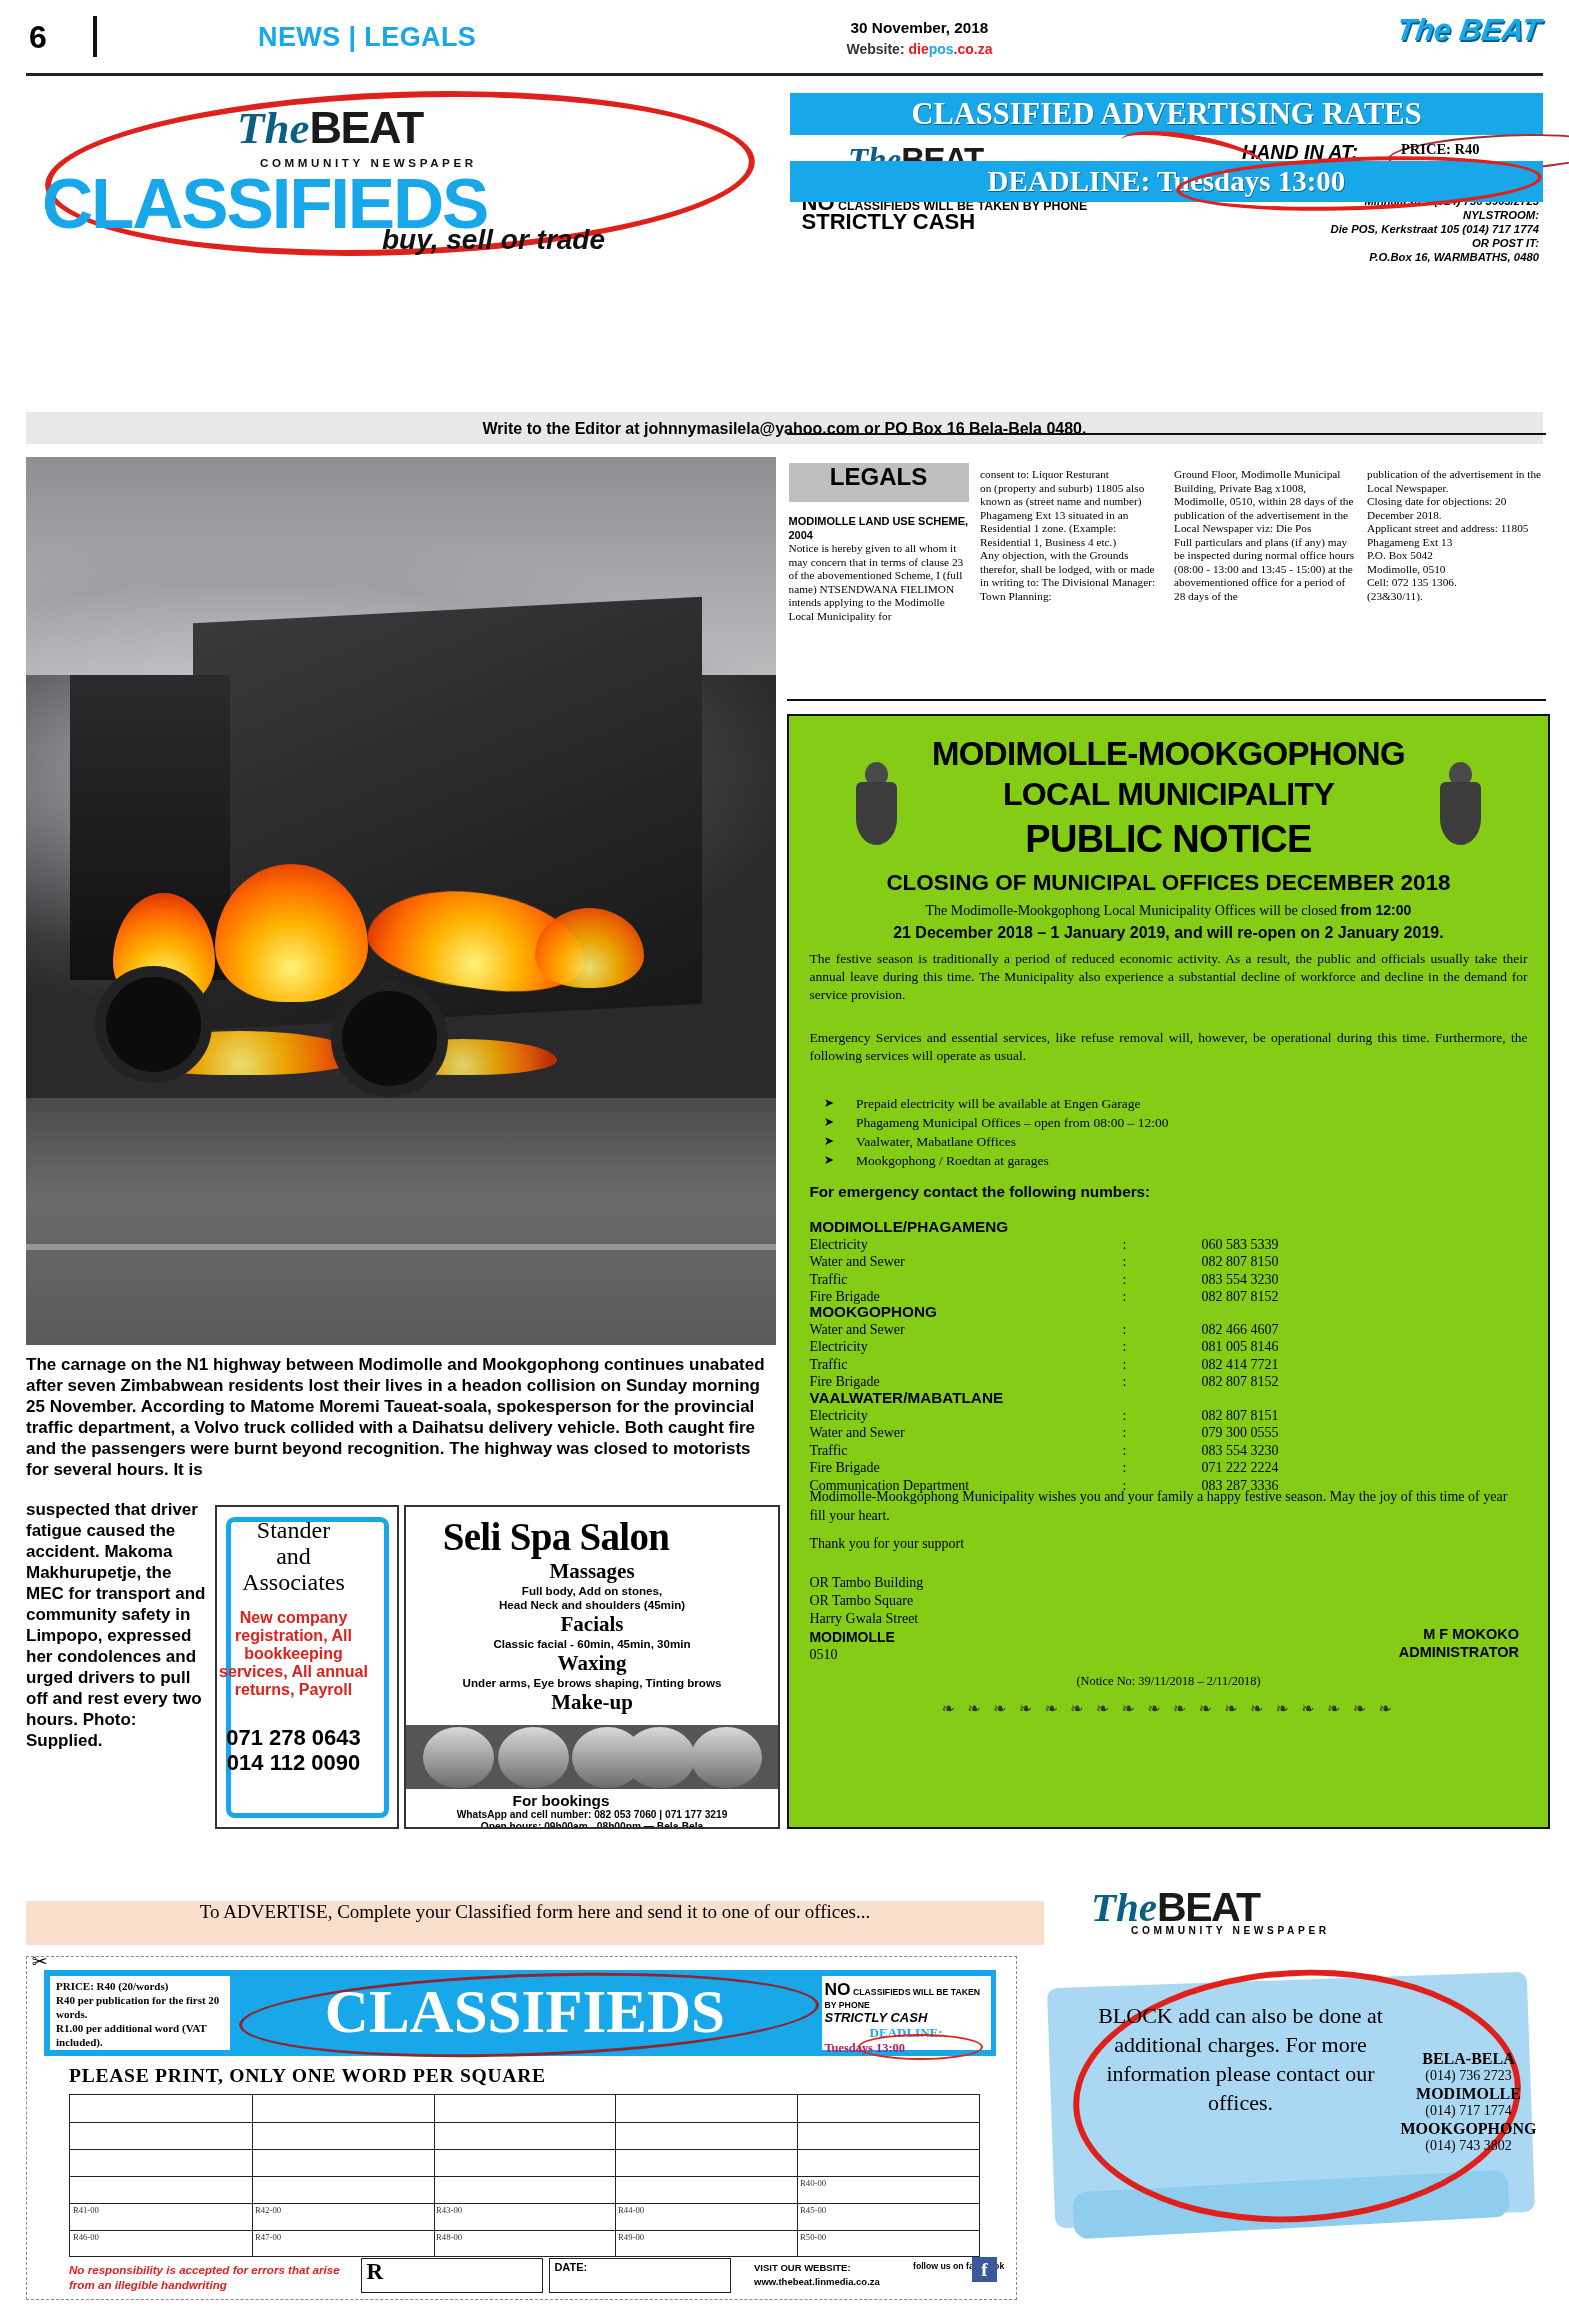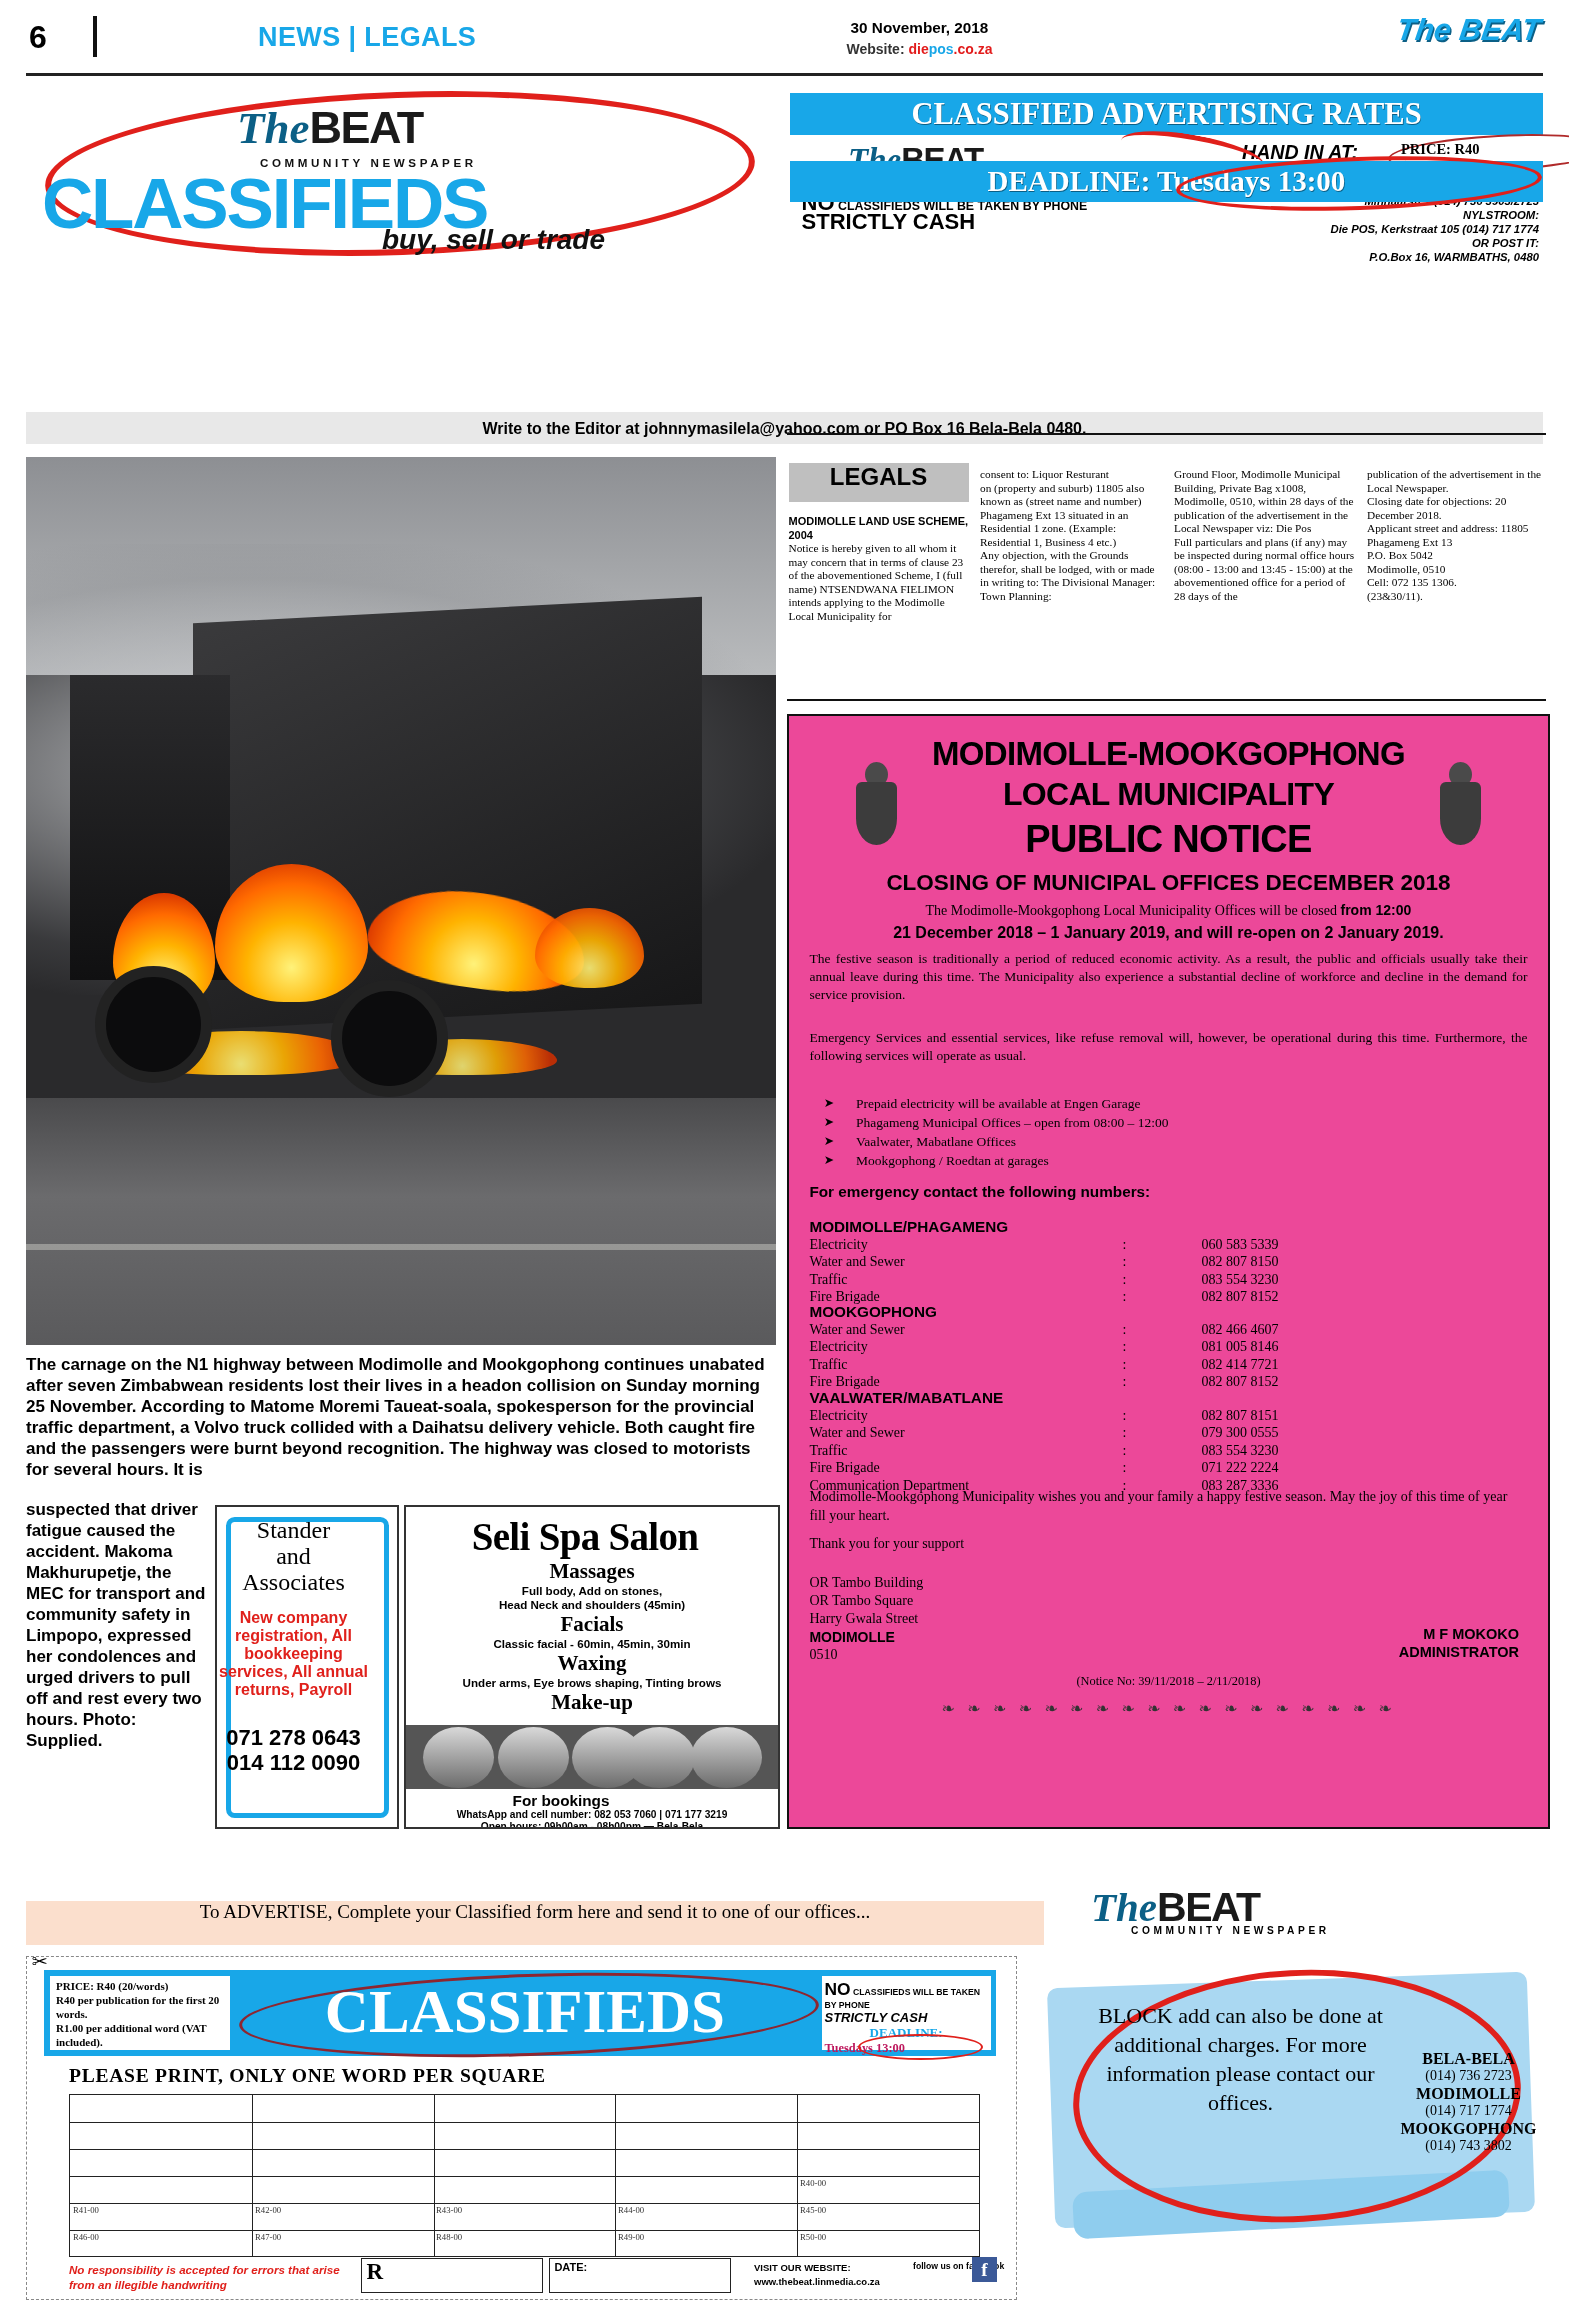--- a/index.html
+++ b/index.html
@@ -81,21 +81,21 @@
 
   
   .standerad{position:absolute;left:215px;top:1505px;width:180px;height:320px;border:2.2px solid #333;background:#fff;}
   .standerinner{position:absolute;left:8.7px;top:10.2px;width:153px;height:291px;border:5.1px solid #18a7e8;border-radius:8.7px;background:#fff;}
   .stander-name{position:absolute;left:0;top:10.2px;width:153px;text-align:center;font:400 24px "Liberation Serif",serif;line-height:26px;}
   .stander-red{position:absolute;left:0;top:102px;width:153px;text-align:center;font:bold 16px "Liberation Sans",sans-serif;color:#e0201b;line-height:18px;}
   .stander-tel{position:absolute;left:0;top:218px;width:153px;text-align:center;font:bold 22px "Liberation Sans",sans-serif;line-height:25px;}
 
   
   .seliad{position:absolute;left:404px;top:1505px;width:372px;height:320px;border:2.2px solid #333;background:#fff;overflow:hidden;}
-  .seli-title{position:absolute;left:0;top:7.3px;width:300px;text-align:center;font:900 39px "Liberation Serif",serif;letter-spacing:-0.7px;padding-left:29px;}
+  .seli-title{position:absolute;left:0;top:7.3px;width:300px;text-align:center;font:900 39px "Liberation Serif",serif;letter-spacing:-0.7px;}
   .seli-h{text-align:center;font:bold 21px "Liberation Serif",serif;}
   .seli-s{text-align:center;font:bold 11.6px "Liberation Sans",sans-serif;line-height:14px;}
   .seli-body{position:absolute;left:0;top:52px;width:372px;}
   .seli-photos{position:absolute;left:0;top:218px;width:372px;height:64px;background:#555;}
   .seli-photos .pb{position:absolute;top:1.5px;width:71px;height:61px;border-radius:50%;background:linear-gradient(#d9d9d9,#6b6b6b);}
   .seli-book{position:absolute;left:0;top:285px;width:310px;text-align:center;font:bold 15.3px "Liberation Sans",sans-serif;}
   .seli-nums{position:absolute;left:0;top:302px;width:372px;text-align:center;font:bold 10.2px "Liberation Sans",sans-serif;line-height:12.4px;}
 
   
   .legalsbox{position:absolute;left:787px;top:451px;width:759px;height:247px;}
@@ -104,21 +104,21 @@
   .lcol{position:absolute;top:61px;width:182px;font:11.3px "Liberation Serif",serif;line-height:13.5px;}
   .lcol.c1{left:1.5px;top:64px;}
   .lcol.c2{left:193px;top:17.4px;}
   .lcol.c3{left:387px;top:17.4px;}
   .lcol.c4{left:580px;top:17.4px;}
   .lcol b{font-family:"Liberation Sans",sans-serif;font-size:11px;}
   .ldivider{position:absolute;left:787px;top:433px;width:759px;height:2.2px;background:#111;}
   .ldivider2{position:absolute;left:787px;top:699px;width:759px;height:2.2px;background:#111;}
 
   
-  .notice{position:absolute;left:787px;top:714px;width:759px;height:1111px;border:2.9px solid #111;background:#ec4899;text-decoration:underline;}
+  .notice{position:absolute;left:787px;top:714px;width:759px;height:1111px;border:2.9px solid #111;background:#84cc16;text-decoration:underline;}
   .n-t1{position:absolute;left:0;top:19px;width:759px;text-align:center;font:bold 33px "Liberation Sans",sans-serif;letter-spacing:-0.7px;}
   .n-t2{position:absolute;left:0;top:60px;width:759px;text-align:center;font:bold 32px "Liberation Sans",sans-serif;letter-spacing:-0.7px;}
   .n-t3{position:absolute;left:0;top:102px;width:759px;text-align:center;font:900 38px "Liberation Sans",sans-serif;letter-spacing:-0.7px;}
   .crest{position:absolute;top:44px;width:61px;height:93px;}
   .crest.l{left:57px;}.crest.r{right:57px;}
   .crest .shield{position:absolute;left:10.2px;top:22px;width:41px;height:63px;background:#3c3c3c;border-radius:5.8px 5.8px 50% 50%/5.8px 5.8px 42% 42%;}
   .crest .top{position:absolute;left:19px;top:1.5px;width:23px;height:25px;background:#4a4a4a;border-radius:50%;}
   .n-sub{position:absolute;left:0;top:154px;width:759px;text-align:center;font:bold 22.5px "Liberation Sans",sans-serif;}
   .n-line1{position:absolute;left:20.4px;top:186px;width:718px;text-align:center;font:14px "Liberation Serif",serif;}
   .n-line1 b{font-family:"Liberation Sans",sans-serif;font-size:14px;}

